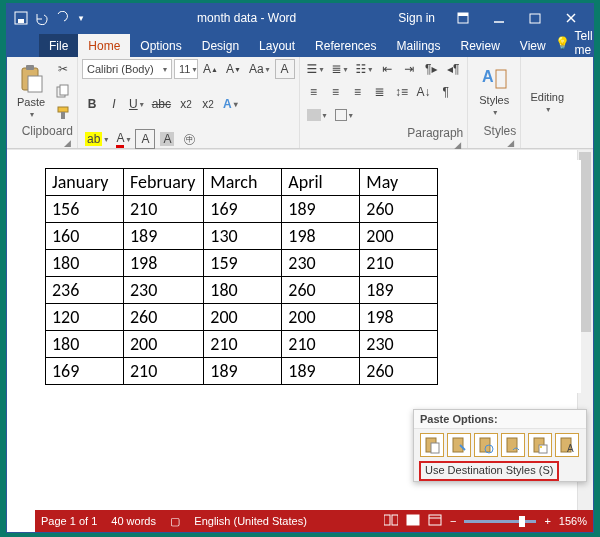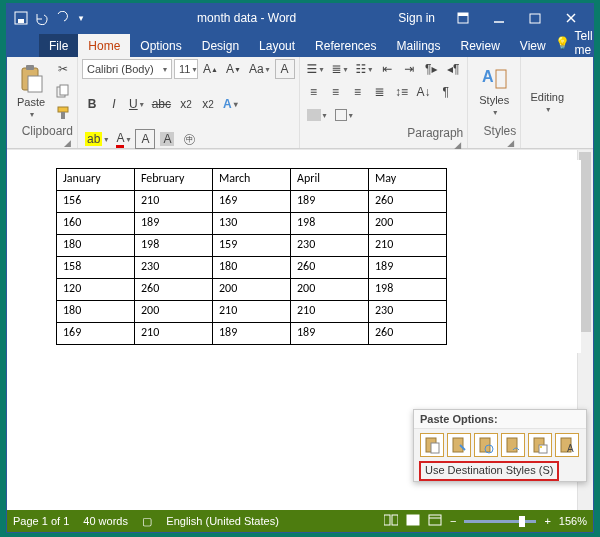--- a/index.html
+++ b/index.html
@@ -25,23 +25,23 @@
   .vcol { display: flex; flex-direction: column; gap: 2px; justify-content: center; }
   .rbtn { height: 20px; min-width: 20px; display: flex; align-items: center; justify-content: center; border: 1px solid transparent; font-size: 12px; color: #444; padding: 0 2px; }
   .rbtn svg { display:block; }
   .fontname { width: 90px; height: 20px; border: 1px solid #c0c0c0; background: #fff; font-size: 11px; padding: 0 4px; display: flex; align-items: center; justify-content: space-between; color:#444; }
   .fontsize { width: 24px; height: 20px; border: 1px solid #c0c0c0; background: #fff; font-size: 11px; padding: 0 4px; display:flex; align-items:center; justify-content:space-between; color:#444;}
   .row { display: flex; gap: 2px; }
   .pastebig { width: 40px; display:flex; flex-direction:column; align-items:center; justify-content:center; gap:2px; font-size:11px; color:#444; }
   .stylesbig { width:44px; display:flex; flex-direction:column; align-items:center; justify-content:center; font-size:11px; color:#444; gap:2px;}
   .doc { flex: 1; background: #fff; position: relative; overflow: hidden; border-top:1px solid #e8e8e8;}
   .page { position: absolute; left: 18px; top: 10px; width: 556px; background: #fff; }
-  table.data { border-collapse: collapse; margin: 8px 31px; font-family: Calibri, Arial, sans-serif; font-size: 12px; color: #000; }
+  table.data { border-collapse: collapse; margin: 8px 20px; font-family: Calibri, Arial, sans-serif; font-size: 18px; color: #000; }
   table.data td { border: 1px solid #000; padding: 2px 8px 2px 6px; height: 22px; vertical-align: top; min-width: 78px; }
-  .statusbar { height: 22px; background: #4d7c0f; color: #fff; display: flex; align-items: center; font-size: 11px; padding: 0 6px; gap: 14px; }
+  .statusbar { height: 22px; background: #b91c1c; color: #fff; display: flex; align-items: center; font-size: 11px; padding: 0 6px; gap: 14px; margin-left: 28px; }
   .statusbar .right { margin-left: auto; display: flex; align-items: center; gap: 8px; }
   .zoom-slider { width: 72px; height: 3px; background: #8aa3c9; position: relative; }
   .zoom-slider .thumb { position: absolute; top: -4px; left: 55px; width: 6px; height: 11px; background: #fff; }
   .paste-popup { position: absolute; right: 6px; bottom: 28px; width: 174px; background: #f3f3f3; border: 1px solid #c8c8c8; box-shadow: 0 2px 6px rgba(0,0,0,0.25); font-size: 11px; }
   .paste-popup .title { background: #f9f9f9; border-bottom: 1px solid #e4e4e4; padding: 3px 6px; font-weight: bold; color: #444; }
   .paste-popup .opts { display: flex; gap: 3px; padding: 4px 6px; }
   .po { width: 24px; height: 24px; border: 1px solid #d0a040; background: #fff; display:flex; align-items:center; justify-content:center; }
   .paste-popup .label { padding: 3px 6px 5px 5px; color: #333; }
   .highlight { border: 2px solid #d42020; padding: 1px 4px 3px 4px; }
   .caret { font-size:8px; color:#666; margin-left:2px;}
@@ -307,21 +307,21 @@
               <td>200</td>
             </tr>
             <tr>
               <td>180</td>
               <td>198</td>
               <td>159</td>
               <td>230</td>
               <td>210</td>
             </tr>
             <tr>
-              <td>158</td>
+              <td>236</td>
               <td>230</td>
               <td>180</td>
               <td>260</td>
               <td>189</td>
             </tr>
             <tr>
               <td>120</td>
               <td>260</td>
               <td>200</td>
               <td>200</td>

